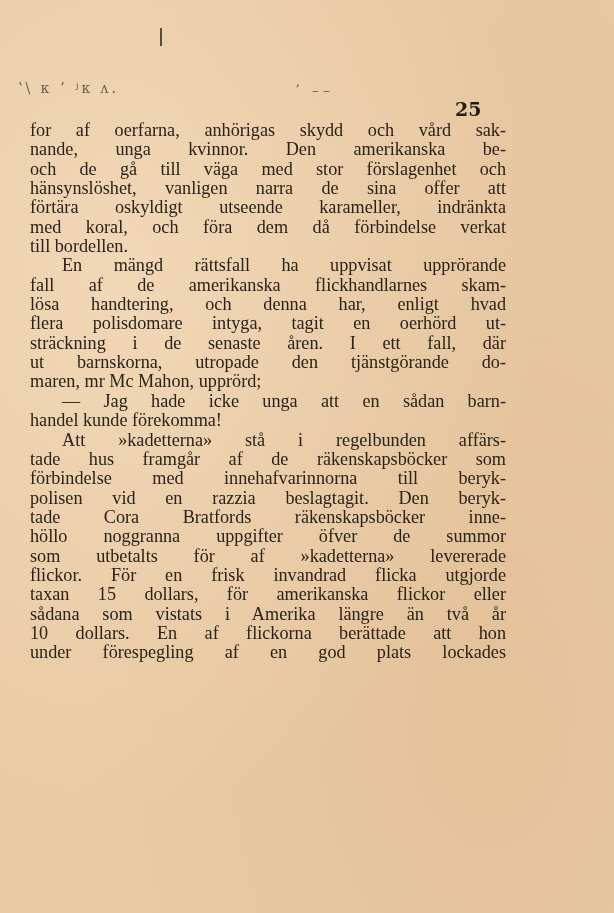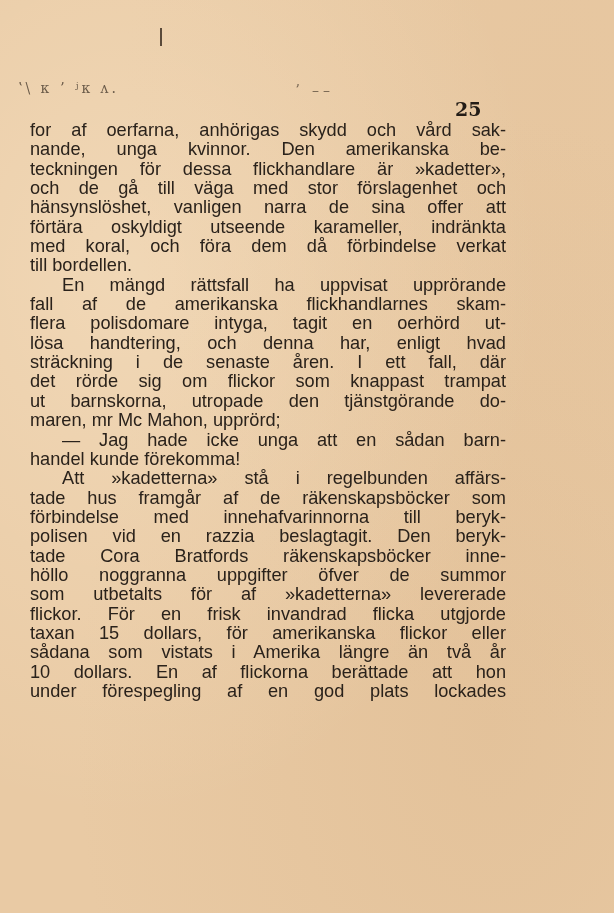--- a/index.html
+++ b/index.html
@@ -58,21 +58,21 @@
       font-weight: bold;
       font-size: 19px;
       color: #231c16;
       margin-top: 23px;
     }
     .text-block {
       position: absolute;
       left: 30px;
       top: 121px;
       width: 476px;
-      font-family: Liberation Sans, sans-serif;
+      font-family: Liberation Serif, serif;
       font-size: 18.2px;
       line-height: 19.35px;
       color: #2a221b;
     }
     .line {
       display: block;
       white-space: nowrap;
       text-align: justify;
       text-align-last: justify;
       height: 19.35px;
@@ -89,32 +89,30 @@
 
 <div class="page">
   <div class="speck-line"></div>
   <div class="header-fragments">ʽ\ ᴋ ʼ ʲᴋ ʌ.</div>
   <div class="header-fragments-right">ʼ ––</div>
   <div class="page-number">25</div>
 
   <div class="text-block">
     <span class="line">for af oerfarna, anhörigas skydd och vård sak-</span>
     <span class="line">nande, unga kvinnor. Den amerikanska be-</span>
-    <span class="line">teckningen för dessa flickhandlare är »kadetter»,</span>
     <span class="line">och de gå till väga med stor förslagenhet och</span>
     <span class="line">hänsynslöshet, vanligen narra de sina offer att</span>
     <span class="line">förtära oskyldigt utseende karameller, indränkta</span>
     <span class="line">med koral, och föra dem då förbindelse verkat</span>
     <span class="line last">till bordellen.</span>
     <span class="line indent">En mängd rättsfall ha uppvisat upprörande</span>
     <span class="line">fall af de amerikanska flickhandlarnes skam-</span>
+    <span class="line">lösa handtering, och denna har, enligt hvad</span>
     <span class="line">flera polisdomare intyga, tagit en oerhörd ut-</span>
-    <span class="line">lösa handtering, och denna har, enligt hvad</span>
     <span class="line">sträckning i de senaste åren. I ett fall, där</span>
-    <span class="line">det rörde sig om flickor som knappast trampat</span>
     <span class="line">ut barnskorna, utropade den tjänstgörande do-</span>
     <span class="line last">maren, mr Mc Mahon, upprörd;</span>
     <span class="line indent">— Jag hade icke unga att en sådan barn-</span>
     <span class="line last">handel kunde förekomma!</span>
     <span class="line indent">Att »kadetterna» stå i regelbunden affärs-</span>
     <span class="line">tade hus framgår af de räkenskapsböcker som</span>
     <span class="line">förbindelse med innehafvarinnorna till beryk-</span>
     <span class="line">polisen vid en razzia beslagtagit. Den beryk-</span>
     <span class="line">tade Cora Bratfords räkenskapsböcker inne-</span>
     <span class="line">höllo noggranna uppgifter öfver de summor</span>

